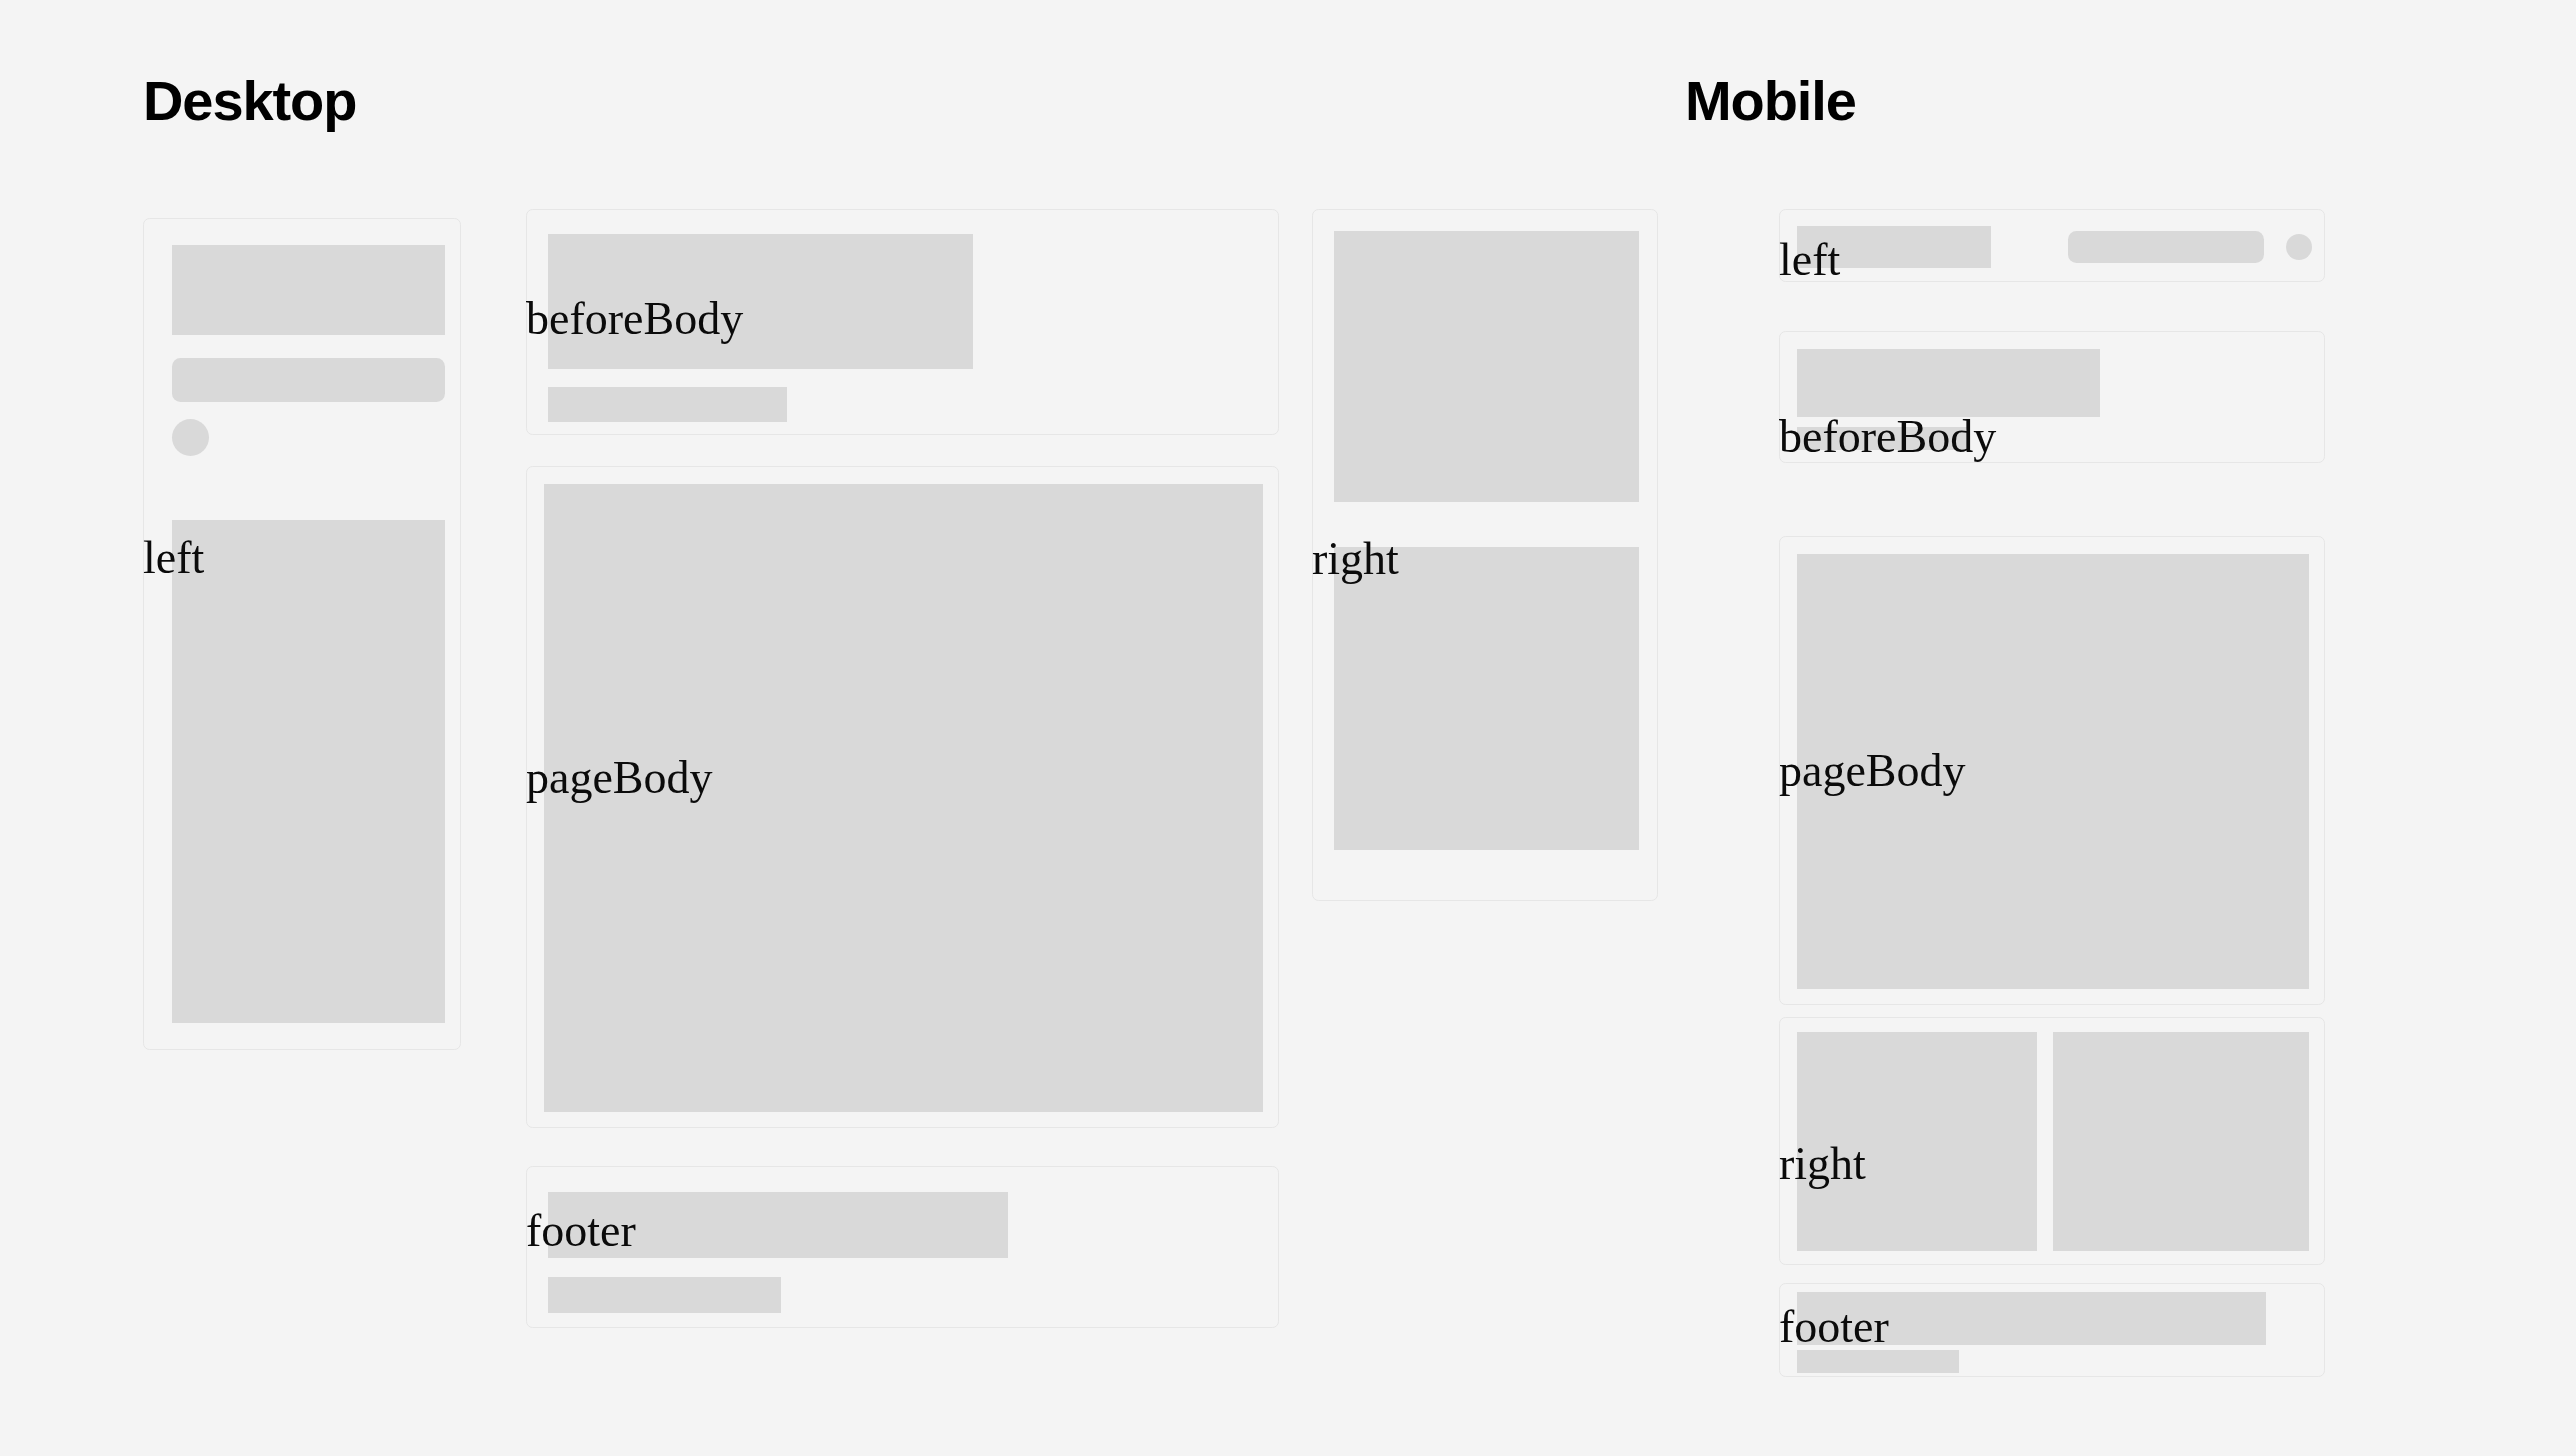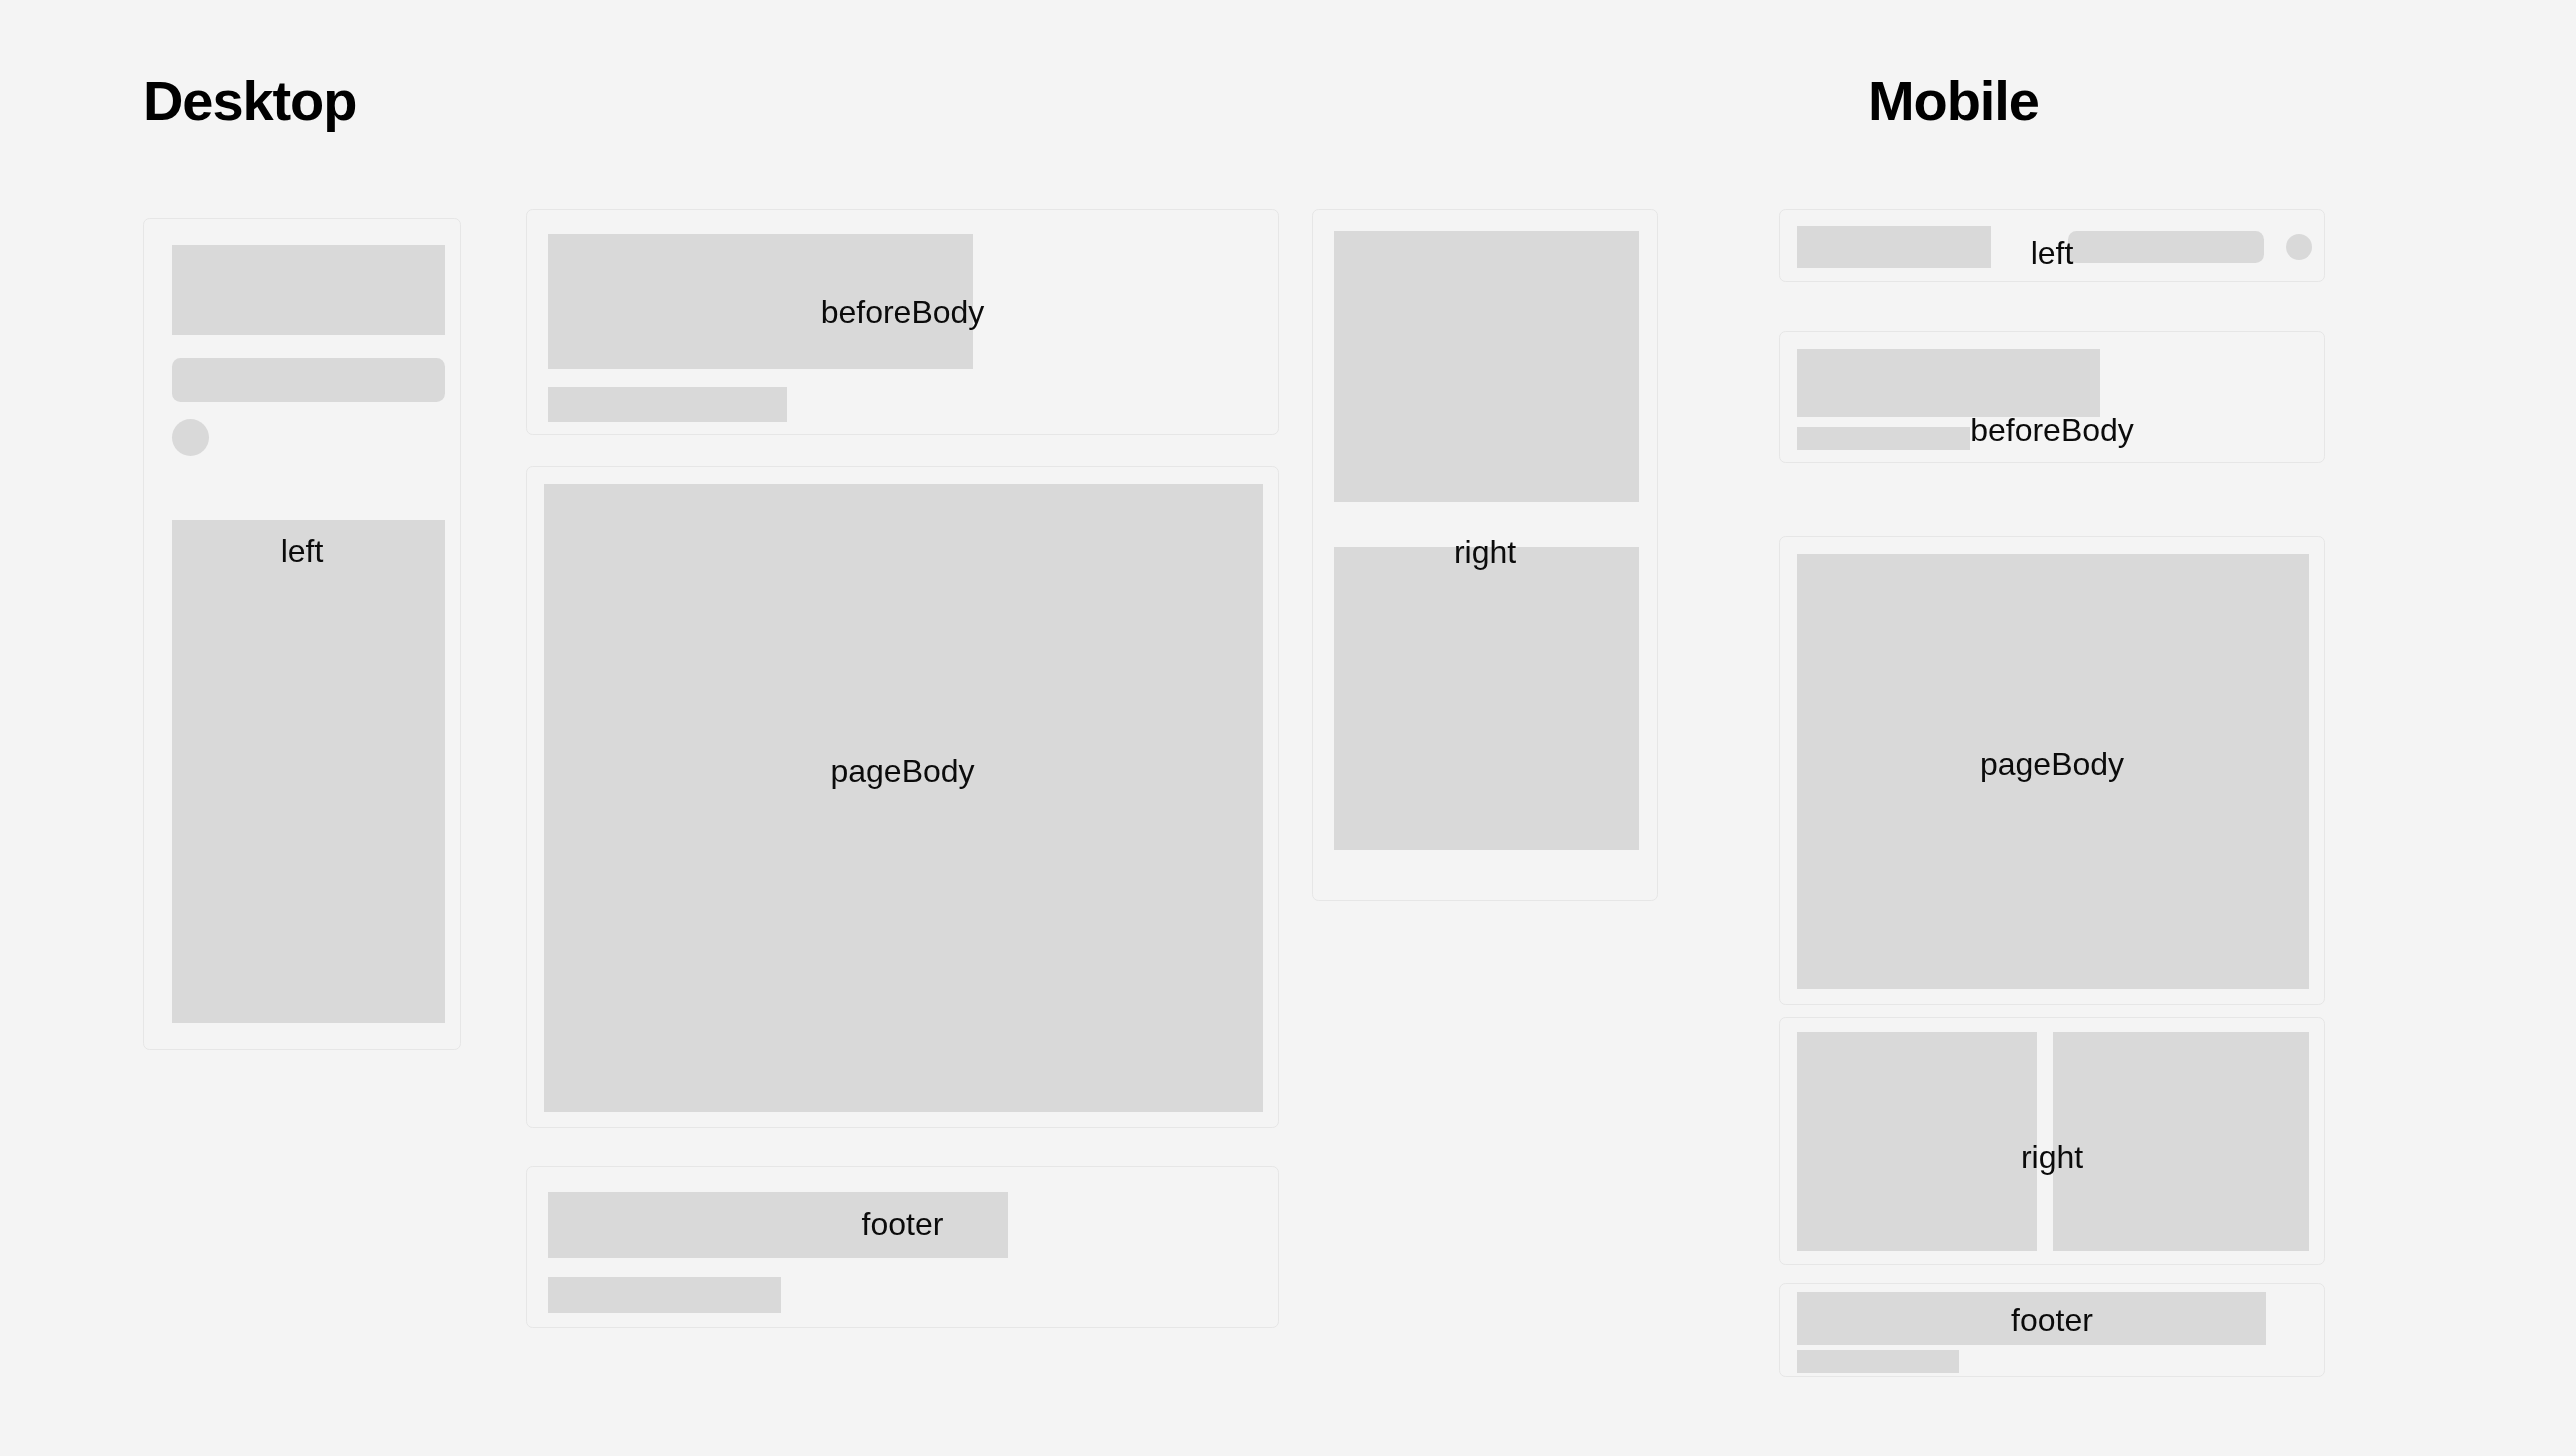--- a/index.html
+++ b/index.html
@@ -19,47 +19,47 @@
     position: absolute;
     font-family: "Liberation Sans", sans-serif;
     font-weight: bold;
     font-size: 56px;
     line-height: 1;
     letter-spacing: -1.1px;
     color: #000;
     white-space: nowrap;
   }
   #desktop-title { left: 143px; top: 73px; }
-  #mobile-title  { left: 1868px; top: 73px; }
+  #mobile-title  { left: 1685px; top: 73px; }
 
   
   .card {
     position: absolute;
     background: #f4f4f4;
     border: 1.9px solid #e6e6e6;
     border-radius: 6.6px;
   }
 
   
   .blk {
     position: absolute;
     background: #d9d9d9;
   }
   .blk.round { border-radius: 8.5px; }
   .blk.circle { border-radius: 50%; }
 
   
   .region-label {
     position: absolute;
-    font-family: Liberation Sans, sans-serif;
-    font-size: 32px;
+    font-family: Liberation Serif, serif;
+    font-size: 46px;
     line-height: 1;
     color: #0b0b0b;
     white-space: nowrap;
-    text-align: center;
+    text-align: left;
     pointer-events: none;
   }
 
   
 
   
   #d-left-card { left: 143px; top: 218px; width: 318px; height: 832px; }
   #d-left-blk1 { left: 28px;  top: 26px;  width: 273px; height: 90px; }
   #d-left-blk2 { left: 28px;  top: 139px; width: 273px; height: 44px; }
   #d-left-dot  { left: 28px;  top: 200px; width: 37px;  height: 37px; }

